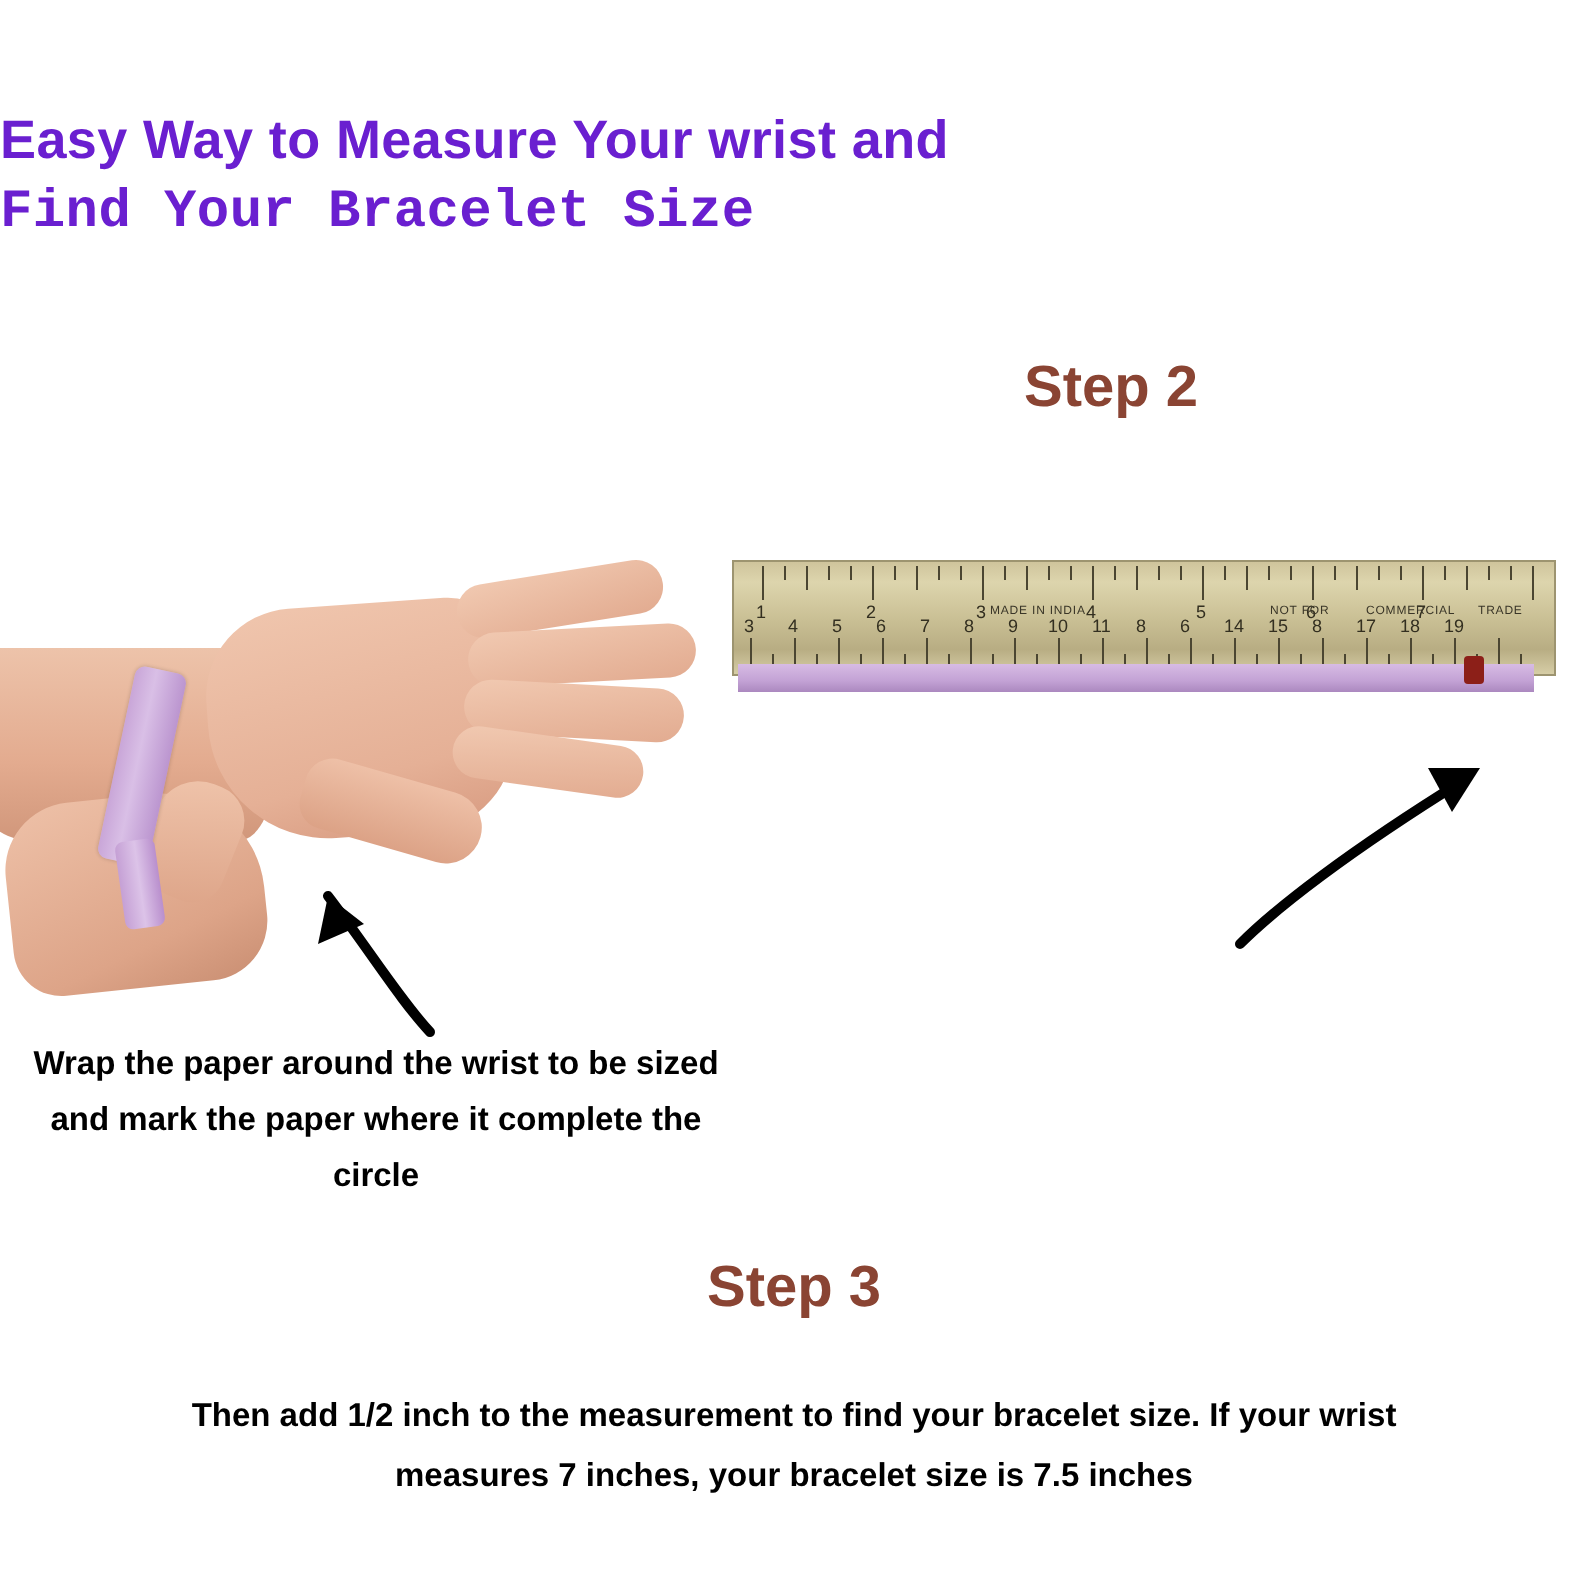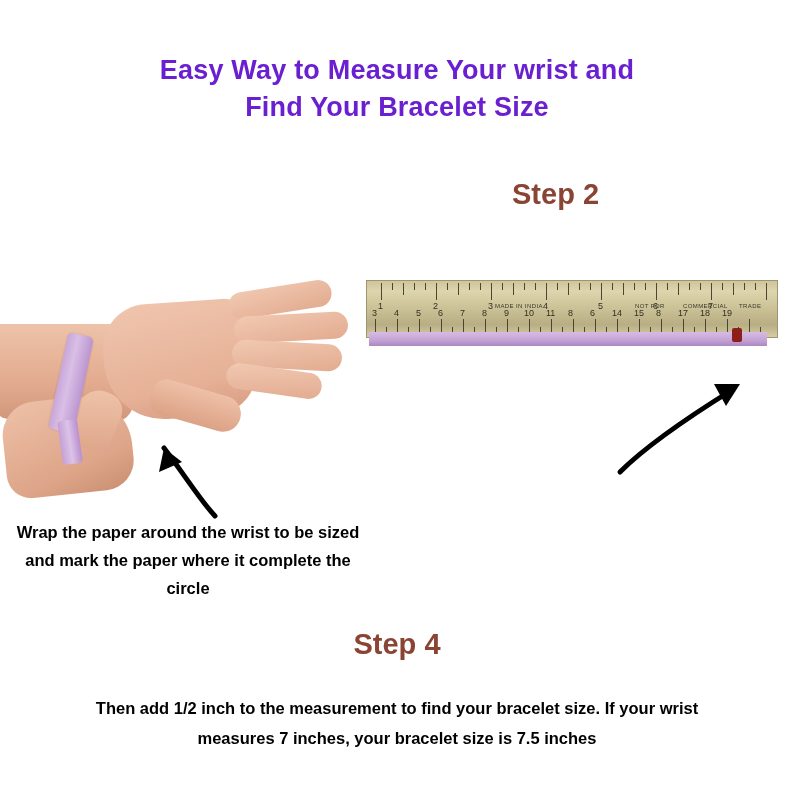--- a/index.html
+++ b/index.html
@@ -17,28 +17,27 @@
   #infographic {
     position: relative;
     width: 794px;
     height: 794px;
   }
   .title {
     position: absolute;
     top: 52px;
     left: 0;
     width: 794px;
-    text-align: center;
     color: #6a1fd0;
     font-size: 27px;
     font-weight: bold;
     line-height: 37px;
     letter-spacing: 0.2px;
   }
-  .title .line2 { display: block; }
+  .title .line2 { display: block; font-family: Liberation Mono, monospace; }
 
   .step-label {
     position: absolute;
     color: #8a4433;
     font-weight: bold;
     font-size: 29px;
   }
   #step1-label { left: 68px; top: 188px; }
   #step2-label { left: 512px; top: 178px; }
   #step3-label { left: 0; top: 628px; width: 794px; text-align: center; }
@@ -359,16 +358,16 @@
     <div id="ruler-strip"></div>
     <div id="mark-dot"></div>
   </div>
 
   <svg class="arrow-svg" id="arrow2" width="140" height="110" viewBox="0 0 140 110">
     <path d="M6 104 C 24 86, 60 58, 118 22" stroke="#000" stroke-width="5" fill="none" stroke-linecap="round"></path>
     <path d="M126 16 L 100 16 L 112 38 Z" fill="#000"></path>
   </svg>
 
 
-  <div class="step-label" id="step3-label">Step 4</div>
+  <div class="step-label" id="step3-label">Step 3</div>
   <div class="caption" id="caption3">Then add 1/2 inch to the measurement  to find your bracelet size. If your wrist measures 7 inches, your bracelet size is 7.5 inches</div>
 
 </div>
 
 </body></html>

